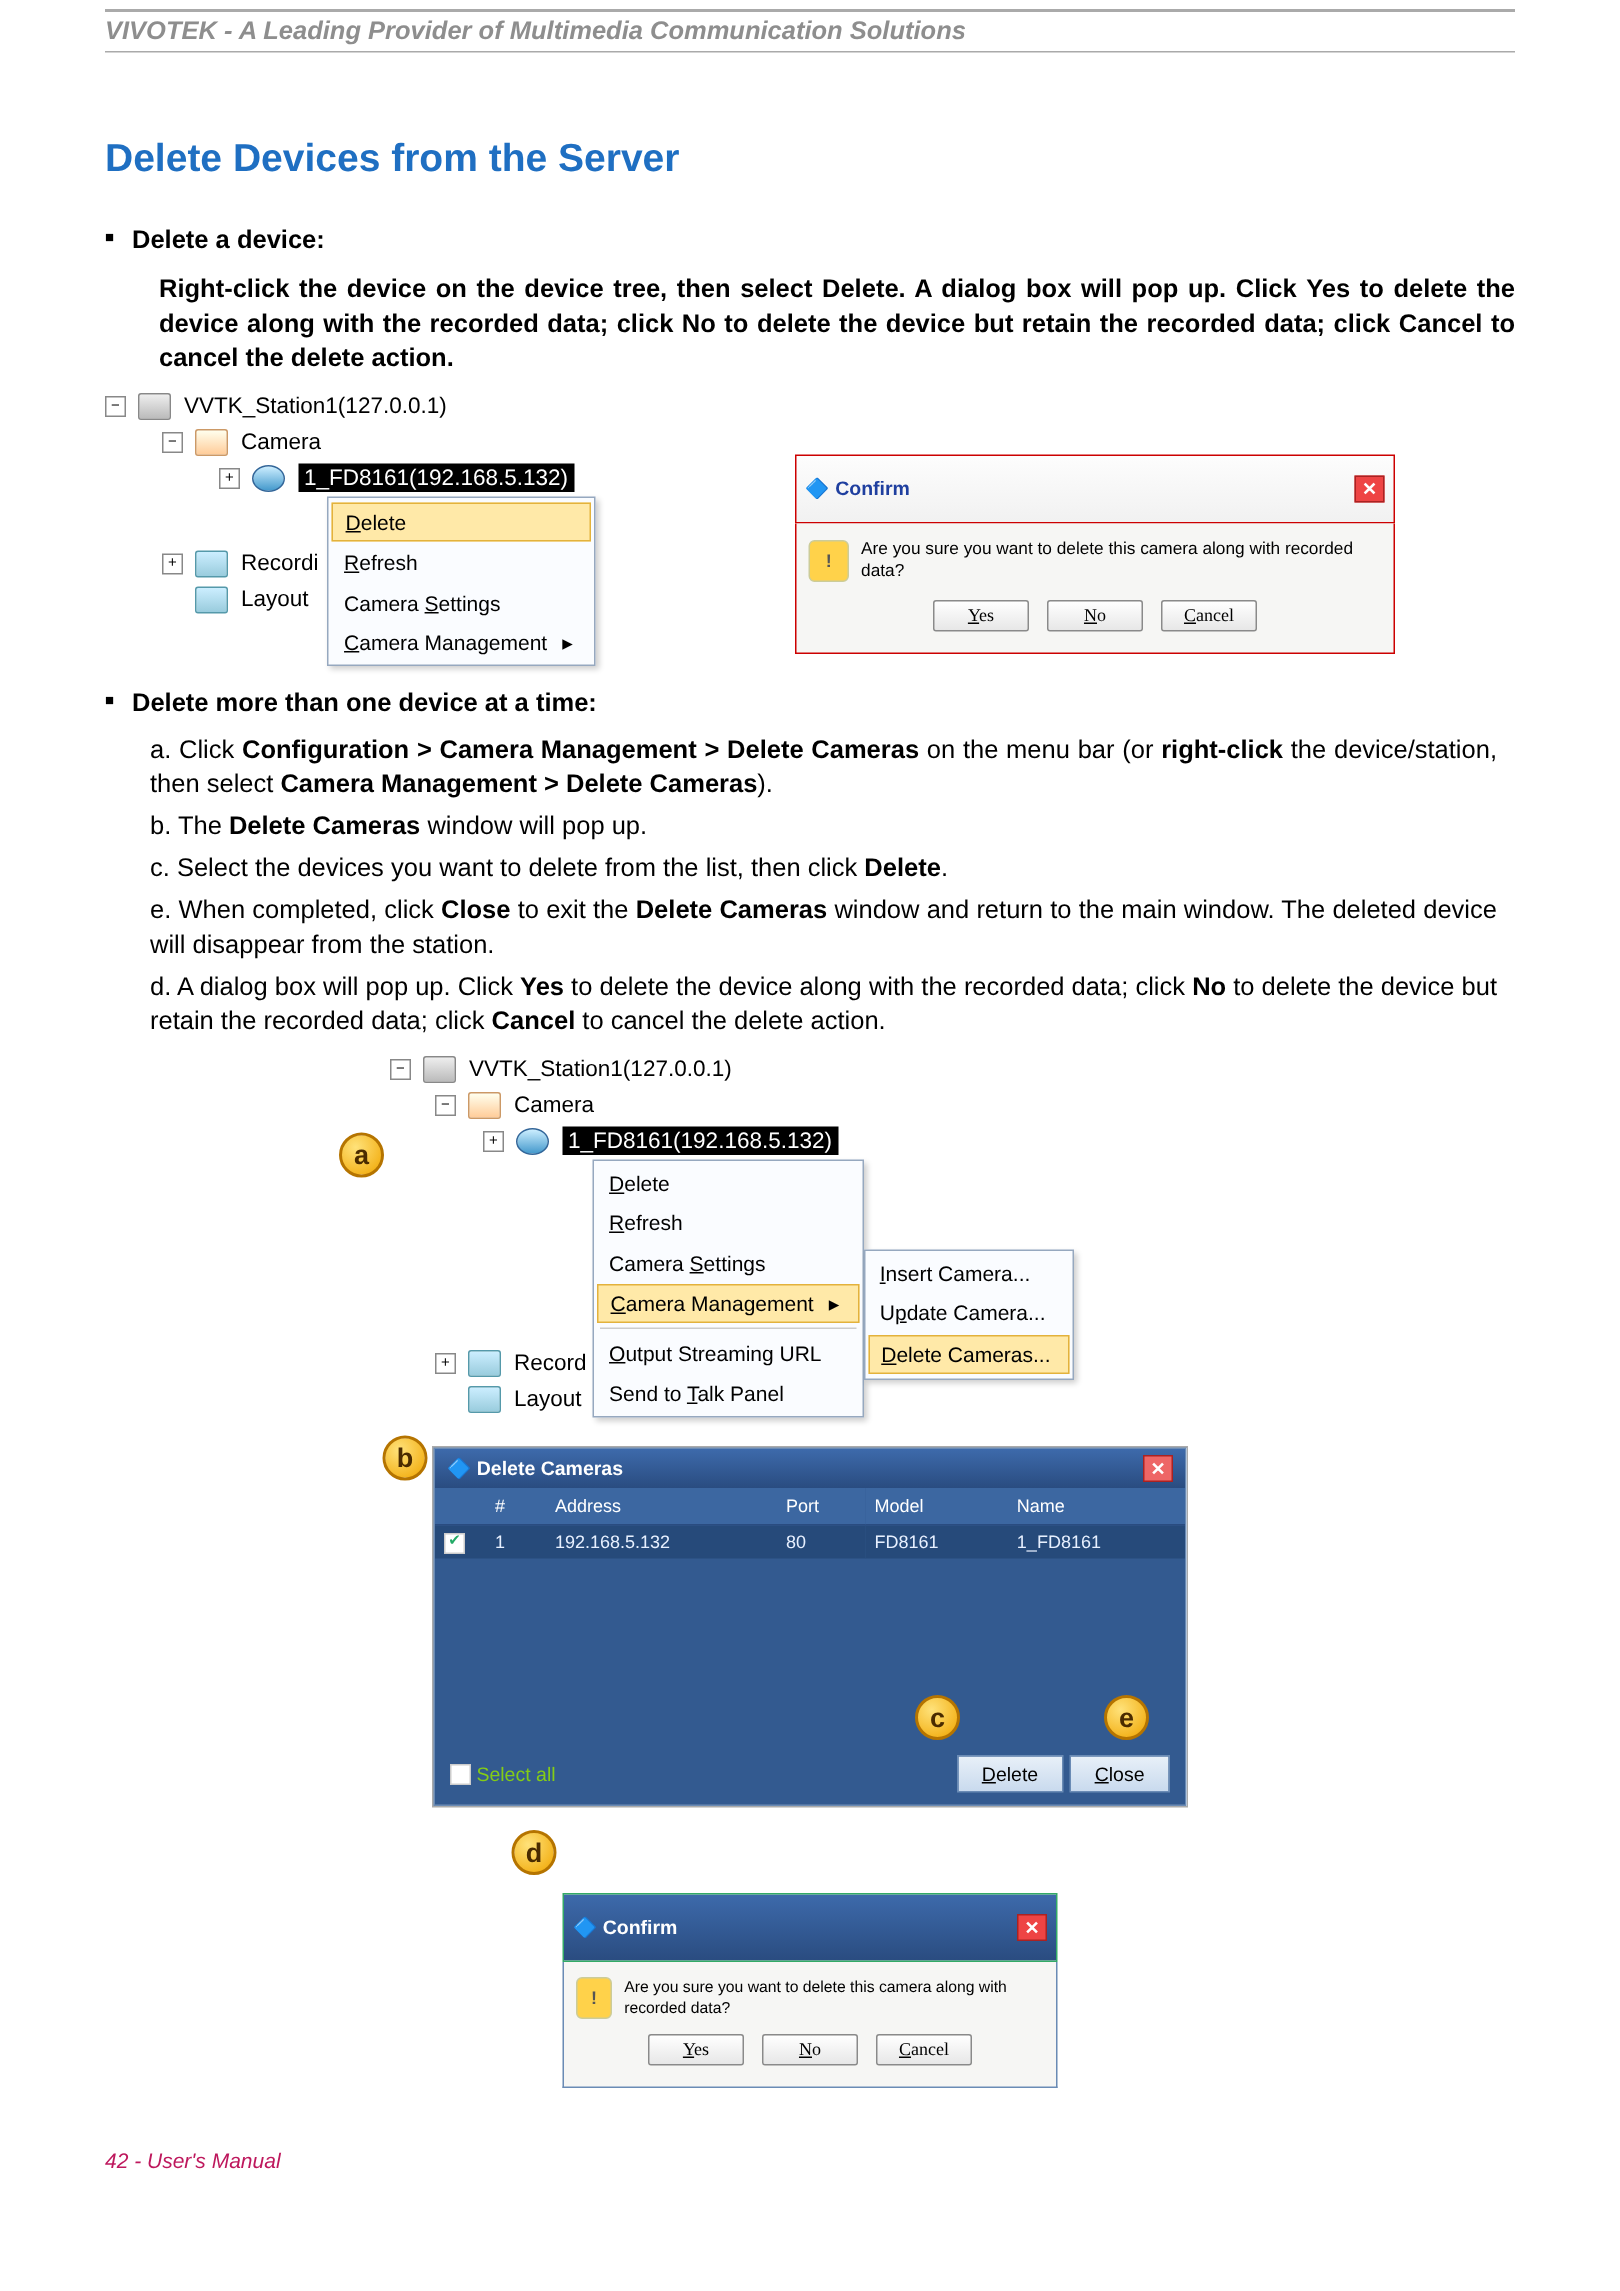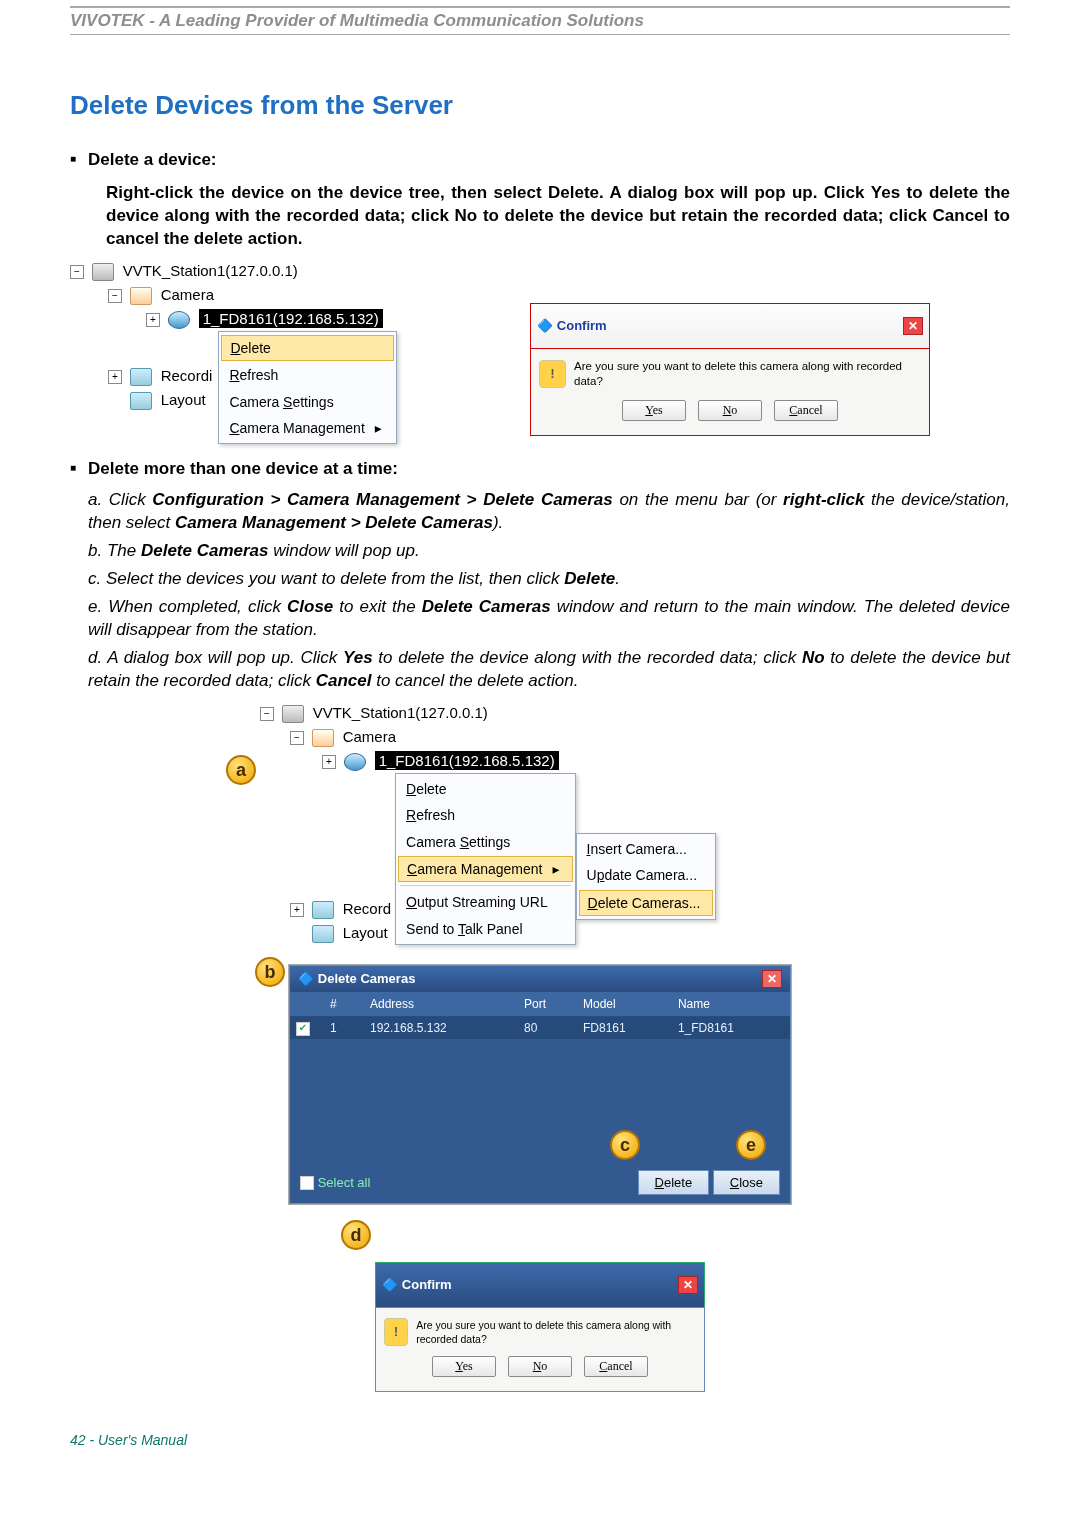--- a/index.html
+++ b/index.html
@@ -32,21 +32,21 @@
   }
   .body-text { font-size: 17px; line-height: 1.35; }
   ul.square { list-style: none; padding-left: 18px; margin: 0; font-weight: bold; }
   ul.square > li { position: relative; margin: 4px 0 8px 0; }
   ul.square > li::before {
     content: "■";
     position: absolute; left: -18px; top: 3px;
     font-size: 10px;
   }
   .indent-block { margin-left: 18px; text-align: justify; }
-  ol.alpha { list-style: none; padding-left: 18px; margin: 4px 0; font-style: italic; }
+  ol.alpha { list-style: none; padding-left: 18px; margin: 4px 12px; }
   ol.alpha > li { margin: 5px 0; text-align: justify; }
 
   
   .screens-row { display: flex; gap: 40px; margin: 8px 0 14px 0; align-items: flex-start; }
   .tree-box {
     font-family: Tahoma, Arial, sans-serif;
     font-size: 15px;
     line-height: 1.6;
     width: 420px;
   }
@@ -174,21 +174,21 @@
     border: 1px solid #6a8bb5;
     color: #000;
     padding: 4px 16px;
     font-size: 13px;
     cursor: pointer;
   }
 
   .footer {
     margin-top: 40px;
     font-style: italic;
-    color: #0f766e;
+    color: #be185d;
     font-size: 14px;
   }
   .rel { position: relative; }
   .badge-pos { position: absolute; }
 </style>
 </head>
 <body>
 
 <div class="page">
   <div class="header-band">
@@ -365,21 +365,21 @@
                   <td>80</td>
                   <td>FD8161</td>
                   <td>1_FD8161</td>
                 </tr>
               </tbody>
                 </table>
             </div>
             <div class="del-cam-footer rel">
               <span class="badge badge-pos" style="right:150px; top:-32px;">c</span>
               <span class="badge badge-pos" style="right:24px; top:-32px;">e</span>
-              <label style="color:#86efac;">
+              <label style="color:#84cc16;">
                 <span class="chk"></span>
                 <span>Select all</span>
               </label>
               <div>
                 <button class="flat-btn"><span class="uline">D</span>elete</button>
                 <button class="flat-btn"><span class="uline">C</span>lose</button>
               </div>
             </div>
           </div>
         </div>

